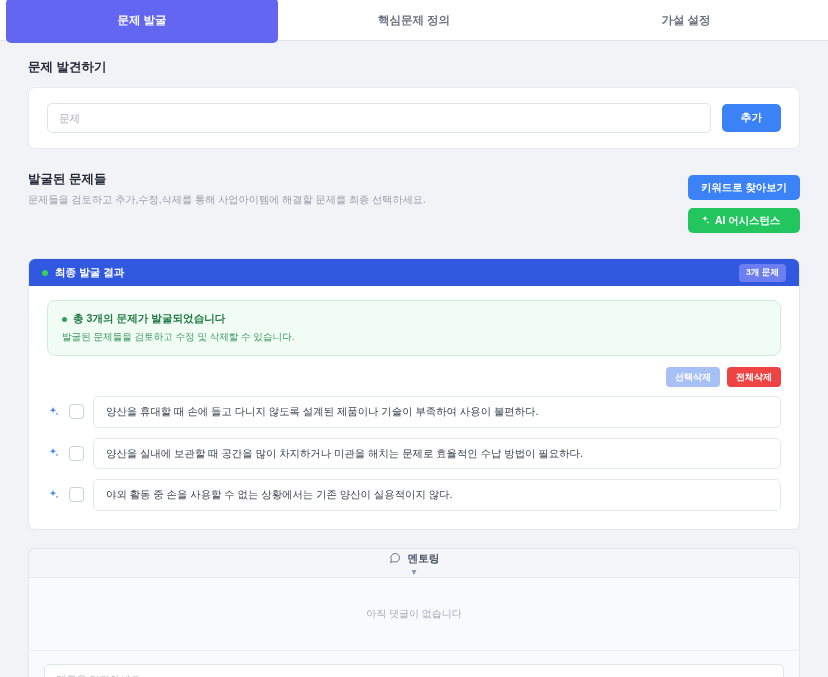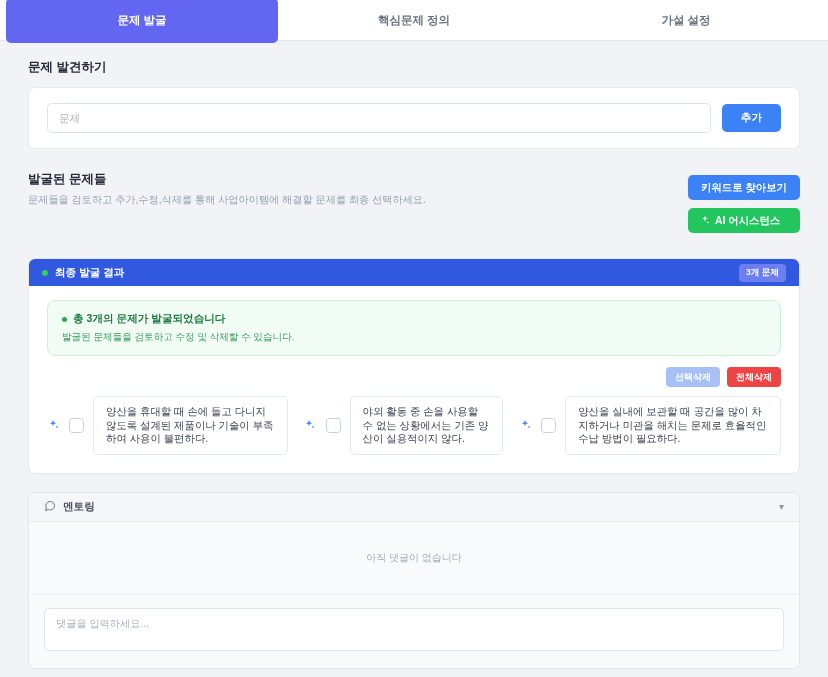--- a/index.html
+++ b/index.html
@@ -222,21 +222,21 @@
     border-radius: 4px;
   }
   .btn-del-all {
     background: #ef4444;
     height: 20px;
     padding: 0 9px;
     font-size: 9px;
     border-radius: 4px;
   }
 
-  .prob-list { margin-top: 9px; display: flex; flex-direction: row; gap: 16px; }
+  .prob-list { margin-top: 9px; display: flex; flex-direction: column; gap: 10px; }
   .prob-row { display: flex; align-items: center; gap: 9px; }
   .spark {
     width: 13px; height: 13px;
     flex: 0 0 auto;
     display: inline-flex;
     align-items: center;
     justify-content: center;
     color: #3b82f6;
   }
   .chk {
@@ -265,23 +265,24 @@
     border: 1px solid #e2e6ed;
     border-radius: 7px;
     overflow: hidden;
   }
   .mentor-head {
     height: 29px;
     background: #f4f6f9;
     border-bottom: 1px solid #e8ebf1;
     display: flex;
     align-items: center;
-    justify-content: space-between;
+    justify-content: flex-end;
     padding: 0 15px;
     cursor: pointer;
+    flex-direction: column;
   }
   .mentor-title {
     display: flex; align-items: center; gap: 7px;
     font-size: 10.6px; font-weight: bold; color: #495062;
   }
   .chev { color: #8e95a3; font-size: 10px; }
   .mentor-empty {
     background: #f8fafc;
     text-align: center;
     font-size: 10px;
@@ -386,32 +387,32 @@
         </div>
 
         <div class="prob-row">
           <span class="spark">
             <svg width="12" height="12" viewBox="0 0 24 24" fill="#3b82f6" aria-hidden="true">
               <path d="M10 2l1.7 4.6L16.3 8.3l-4.6 1.7L10 14.6 8.3 10 3.7 8.3 8.3 6.6z"></path>
               <path d="M18 13l.8 2.1 2.1.8-2.1.8-.8 2.1-.8-2.1-2.1-.8 2.1-.8z"></path>
             </svg>
           </span>
           <span class="chk"></span>
-          <div class="prob-box">야외 활동 중 손을 사용할 수 없는 상황에서는 기존 양산이 실용적이지 않다.</div>
+          <div class="prob-box">양산을 실내에 보관할 때 공간을 많이 차지하거나 미관을 해치는 문제로 효율적인 수납 방법이 필요하다.</div>
         </div>
 
         <div class="prob-row">
           <span class="spark">
             <svg width="12" height="12" viewBox="0 0 24 24" fill="#3b82f6" aria-hidden="true">
               <path d="M10 2l1.7 4.6L16.3 8.3l-4.6 1.7L10 14.6 8.3 10 3.7 8.3 8.3 6.6z"></path>
               <path d="M18 13l.8 2.1 2.1.8-2.1.8-.8 2.1-.8-2.1-2.1-.8 2.1-.8z"></path>
             </svg>
           </span>
           <span class="chk"></span>
-          <div class="prob-box">양산을 실내에 보관할 때 공간을 많이 차지하거나 미관을 해치는 문제로 효율적인 수납 방법이 필요하다.</div>
+          <div class="prob-box">야외 활동 중 손을 사용할 수 없는 상황에서는 기존 양산이 실용적이지 않다.</div>
         </div>
       </div>
     </div>
   </div>
 
   <div class="mentor">
     <div class="mentor-head">
       <div class="mentor-title">
         <span>
           <svg width="12" height="12" viewBox="0 0 24 24" fill="none" stroke="#6b7280" stroke-width="2" aria-hidden="true">

